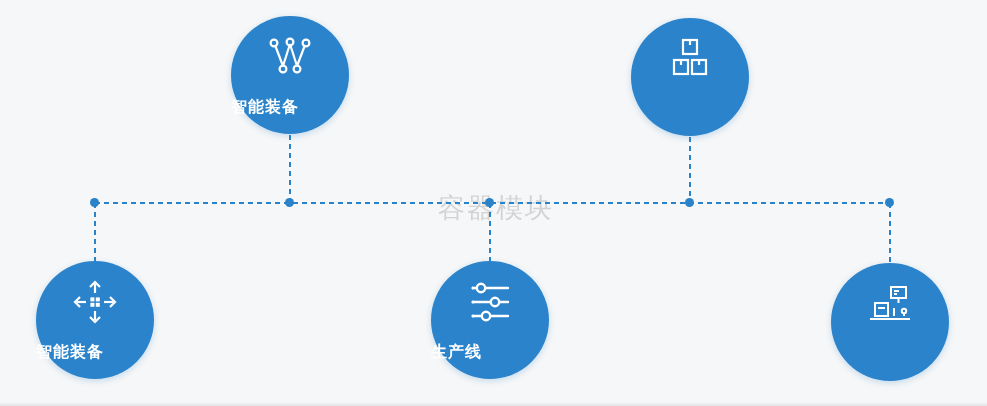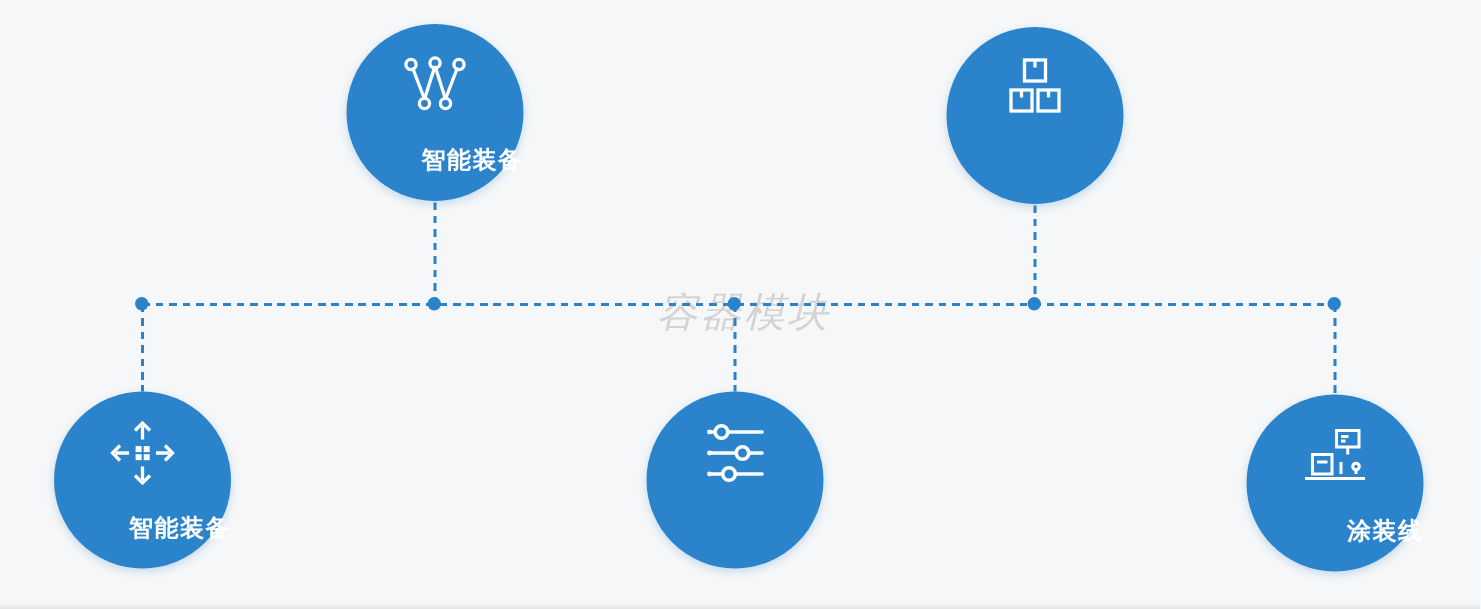--- a/index.html
+++ b/index.html
@@ -25,21 +25,20 @@
     left:436px;
     top:190px;
     width:120px;
     text-align:center;
     font-size:27px;
     letter-spacing:2px;
     color:#c8c8c8;
     opacity:.75;
     z-index:1;
     user-select:none;
-    font-style:italic;
   }
   .hline{
     position:absolute;
     height:2px;
     background:repeating-linear-gradient(90deg,#2a82c9 0 5px,transparent 5px 9px);
     z-index:2;
   }
   .vline{
     position:absolute;
     width:2px;
@@ -65,21 +64,21 @@
   .node .icon{
     position:absolute;
     top:16px;left:50%;
     transform:translateX(-50%);
     width:50px;height:50px;
     display:flex;align-items:center;justify-content:center;
   }
   .node .label{
     position:absolute;
     bottom:16px;left:0;right:0;
-    text-align:right;
+    text-align:left;
     color:#ffffff;
     font-size:16px;
     font-weight:bold;
     letter-spacing:1px;
   }
   svg{display:block;}
 </style>
 </head>
 <body>
 
@@ -159,33 +158,33 @@
         <circle cx="15" cy="10" r="4.2" fill="#2b83cb"></circle>
         <circle cx="7" cy="10" r="1.6" fill="#ffffff" stroke="none"></circle>
         <line x1="7" y1="24" x2="42" y2="24"></line>
         <circle cx="29" cy="24" r="4.2" fill="#2b83cb"></circle>
         <circle cx="7" cy="24" r="1.6" fill="#ffffff" stroke="none"></circle>
         <line x1="7" y1="38" x2="42" y2="38"></line>
         <circle cx="20" cy="38" r="4.2" fill="#2b83cb"></circle>
         <circle cx="7" cy="38" r="1.6" fill="#ffffff" stroke="none"></circle>
       </svg>
     </span>
+    <span class="label">生产线</span>
   </div>
 
   <div class="node" style="left:831px;top:263px;">
     <span class="icon">
       <svg width="48" height="48" viewBox="0 0 48 48" fill="none" stroke="#ffffff" stroke-width="2">
         <rect x="25" y="7" width="15" height="11"></rect>
         <line x1="28" y1="11" x2="33" y2="11"></line>
         <line x1="28" y1="14" x2="31" y2="14"></line>
         <line x1="32.5" y1="18" x2="32.5" y2="23"></line>
         <rect x="9" y="23" width="13" height="13"></rect>
         <line x1="12" y1="28" x2="19" y2="28"></line>
         <line x1="28" y1="28" x2="28" y2="36"></line>
         <circle cx="38" cy="31" r="2.2"></circle>
         <line x1="38" y1="33" x2="38" y2="36"></line>
         <line x1="4" y1="39" x2="44" y2="39"></line>
       </svg>
     </span>
-    <span class="label">涂装线</span>
   </div>
 
 </div>
 
 </body></html>

